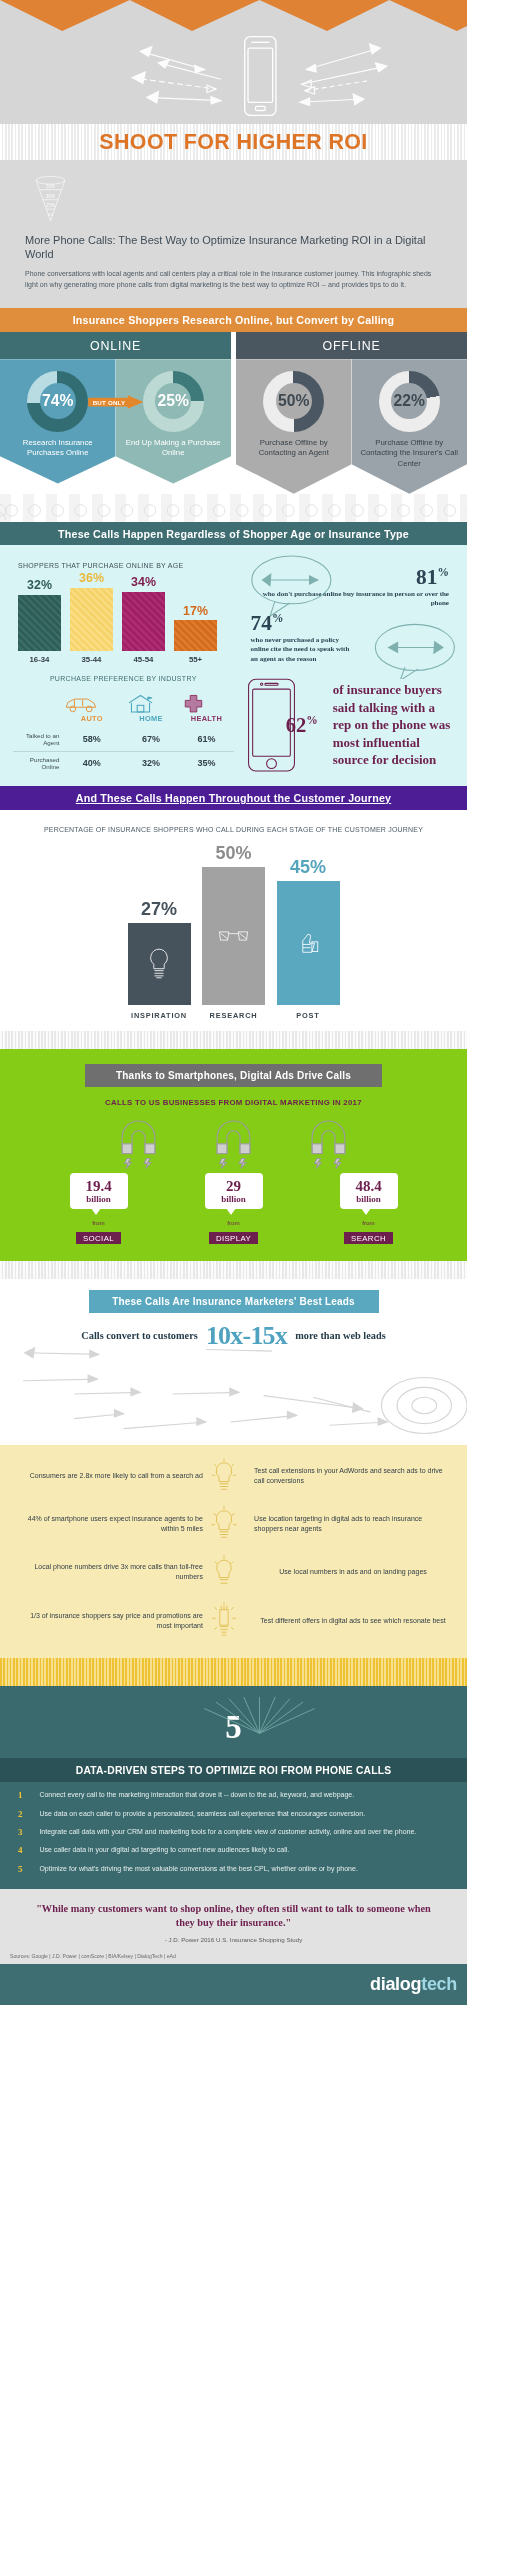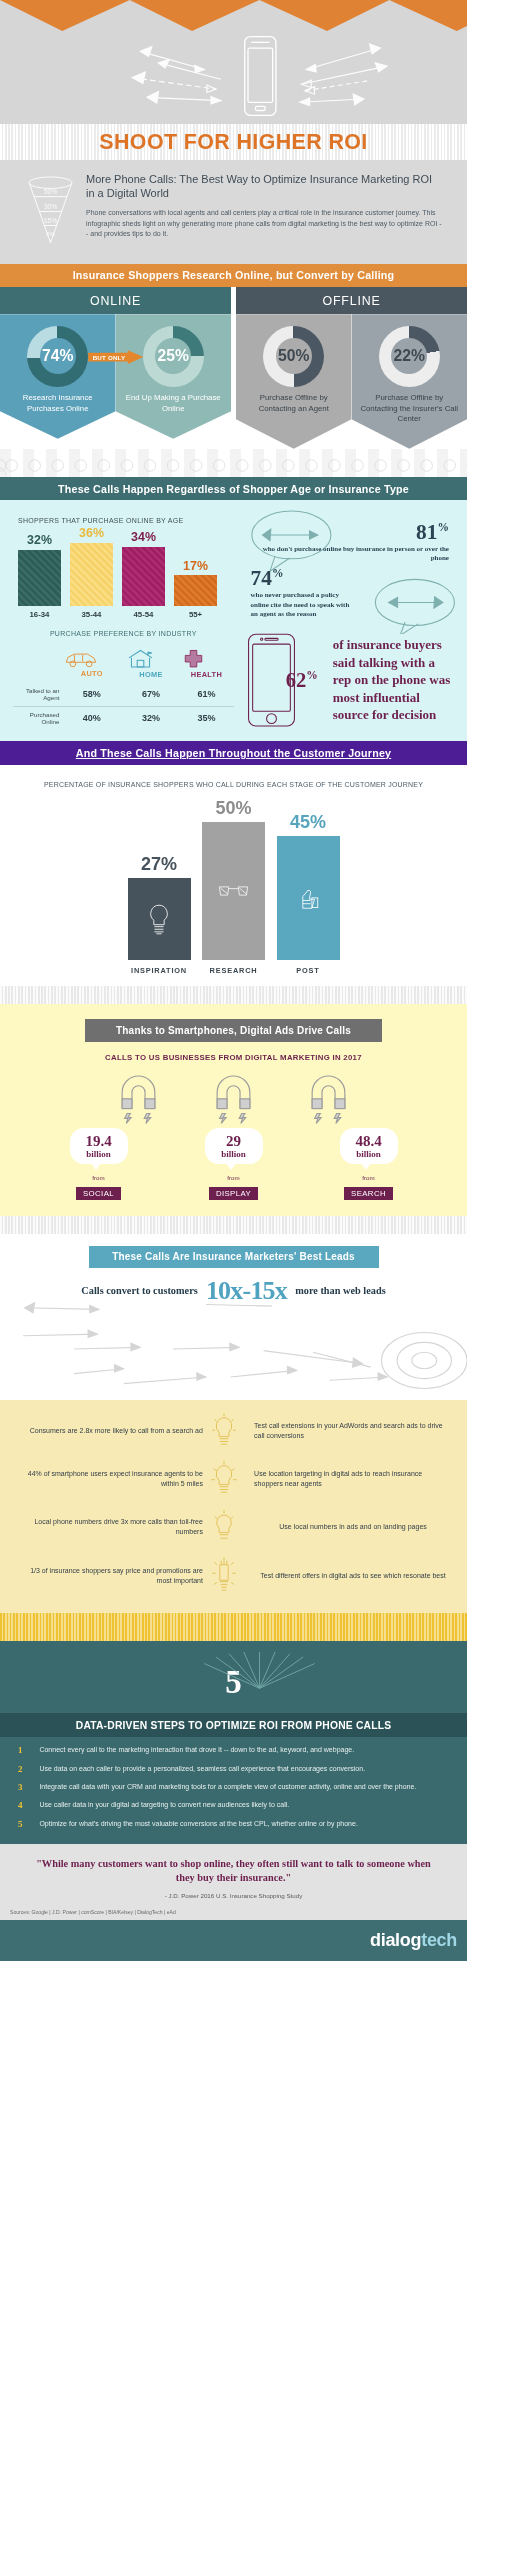--- a/index.html
+++ b/index.html
@@ -37,21 +37,21 @@
     font-weight: bold;
     font-size: 21.4px;
     letter-spacing: 0.4px;
     color: #dd7426;
     text-transform: uppercase;
     position: relative; z-index: 2;
   }
   .intro {
     background: #d9d9d9;
     padding: 11.5px 25px 18px 25px;
-    display: flex; gap: 10px;
+    display: flex; gap: 10px; flex-direction: column;
   }
   .funnel-art { width: 51px; flex: 0 0 51px; padding-top: 3.3px; }
   .intro-body { flex: 1; }
   .intro-h2 {
     font-size: 11px; font-weight: normal; line-height: 1.35;
     color: #3f4c57; margin-bottom: 6.6px;
   }
   .intro-p { font-size: 7px; line-height: 1.55; color: #4d5a64; }
 
   
@@ -151,27 +151,27 @@
   .journey-sub { text-align: center; font-size: 7px; letter-spacing: 0.2px;
                  line-height: 1.5; color: #4c5b66; margin-bottom: 11.5px; }
   .jbars { display: flex; align-items: flex-end; justify-content: center; gap: 11.5px; height: 173px; }
   .jcol { width: 63px; text-align: center; }
   .jval { font-size: 18px; font-weight: bold; margin-bottom: 3.3px; }
   .jrect { width: 63px; position: relative; display: flex; align-items: center; justify-content: center; }
   .jcat { font-size: 7.4px; font-weight: bold; letter-spacing: 0.8px; color: #3a4750; margin-top: 5.8px; }
 
   
   .hatch-sep { height: 18px; background: repeating-linear-gradient(90deg,#fbfbfb 0 1.6px,#e8e8e8 1.6px 3.3px); }
-  .smart { background: #fef9c3; padding: 15px 0 16.5px 0; }
+  .smart { background: #84cc16; padding: 15px 0 16.5px 0; }
   .smart-sub { text-align: center; font-size: 7.8px; letter-spacing: 0.3px;
                color: #6d1f4e; font-weight: bold; margin: 11.5px 0 8.2px 0; }
   .magnets { display: flex; justify-content: center; gap: 46px; }
   .mag { width: 89px; text-align: center; }
   .bubble {
-    background: #fff; border-radius: 14px; padding: 5.8px 5px 5px 5px;
+    background: #fff; border-radius: 4px; padding: 5.8px 5px 5px 5px;
     position: relative; display: inline-block; min-width: 58px;
   }
   .bubble::after {
     content:""; position: absolute; bottom: -6.6px; left: 21.4px;
     border-left: 5.8px solid transparent; border-right: 5.8px solid transparent;
     border-top: 7.4px solid #fff;
   }
   .bnum { font-size: 15px; font-weight: bold; color: #6d1f4e;
           font-family: "Liberation Serif", serif; line-height: 1; }
   .bunit { font-size: 9px; font-weight: bold; color: #6d1f4e;

